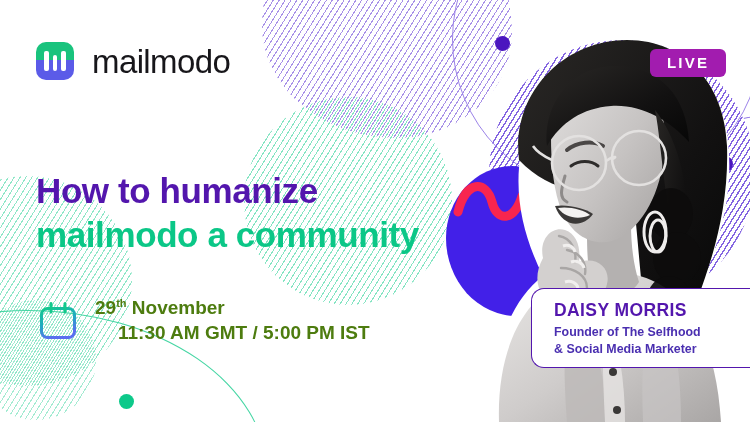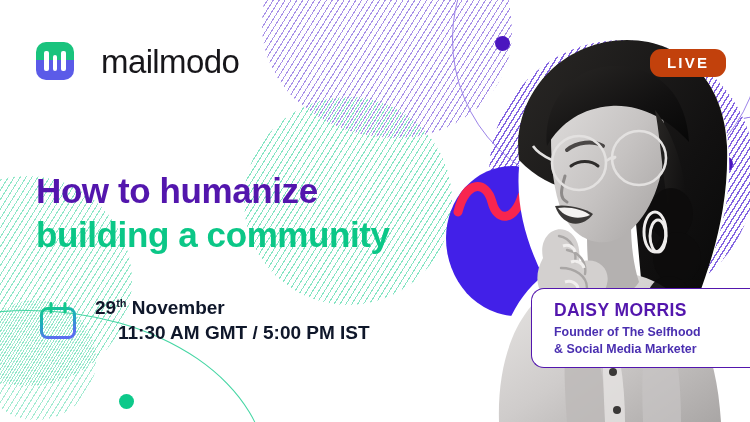--- a/index.html
+++ b/index.html
@@ -127,21 +127,21 @@
     overflow: hidden;
   }
   .photo-svg { position: absolute; left: 0; top: 0; }
 
   
   .logo {
     position: absolute;
     left: 36px; top: 42px;
     display: flex;
     align-items: center;
-    gap: 27px;
+    gap: 18px;
   }
   .logo-mark {
     width: 38px; height: 38px;
     border-radius: 10px;
     background: linear-gradient(180deg, #19c37d 0%, #19c37d 48%, #5b5be8 48%, #5b5be8 100%);
     position: relative;
     flex: none;
   }
   .logo-mark i {
     position: absolute;
@@ -177,35 +177,35 @@
   
   .date-block {
     position: absolute;
     left: 36px; top: 296px;
     display: flex;
     align-items: center;
     gap: 15px;
   }
   .cal-icon { width: 44px; height: 44px; flex: none; }
   .date-lines {
-    color: #0f172a;
+    color: #4d7c0f;
     font-weight: bold;
     line-height: 1.3;
   }
   .date-line-1 { font-size: 19px; }
   .date-line-1 sup { font-size: 11px; vertical-align: super; }
   .date-line-2 { font-size: 19px; margin-left: 23px; }
 
   
   .live-badge {
     position: absolute;
     left: 650px; top: 49px;
     padding: 6px 17px 7px;
-    border-radius: 11px;
-    background: #c2410c;
+    border-radius: 6px;
+    background: #a21caf;
     color: #ffffff;
     font-size: 15px;
     font-weight: bold;
     letter-spacing: 2.2px;
     line-height: 1;
   }
 
   
   .speaker-card {
     position: absolute;
@@ -359,21 +359,21 @@
     <span class="logo-mark">
       <i class="b1"></i>
         <i class="b2"></i>
         <i class="b3"></i>
     </span>
     <span class="logo-text">mailmodo</span>
   </div>
 
   <h1 class="headline">
     <span class="l1">How to humanize</span>
-    <span class="l3">building a community</span>
+    <span class="l3">mailmodo a community</span>
   </h1>
 
   <div class="date-block">
     <svg class="cal-icon" viewBox="0 0 44 44">
       <defs>
         <linearGradient id="calg" x1="0" y1="0" x2="0.35" y2="1">
           <stop offset="0%" stop-color="#12c98c"></stop>
           <stop offset="55%" stop-color="#22a9c4"></stop>
           <stop offset="100%" stop-color="#5a6ef0"></stop>
         </linearGradient>

